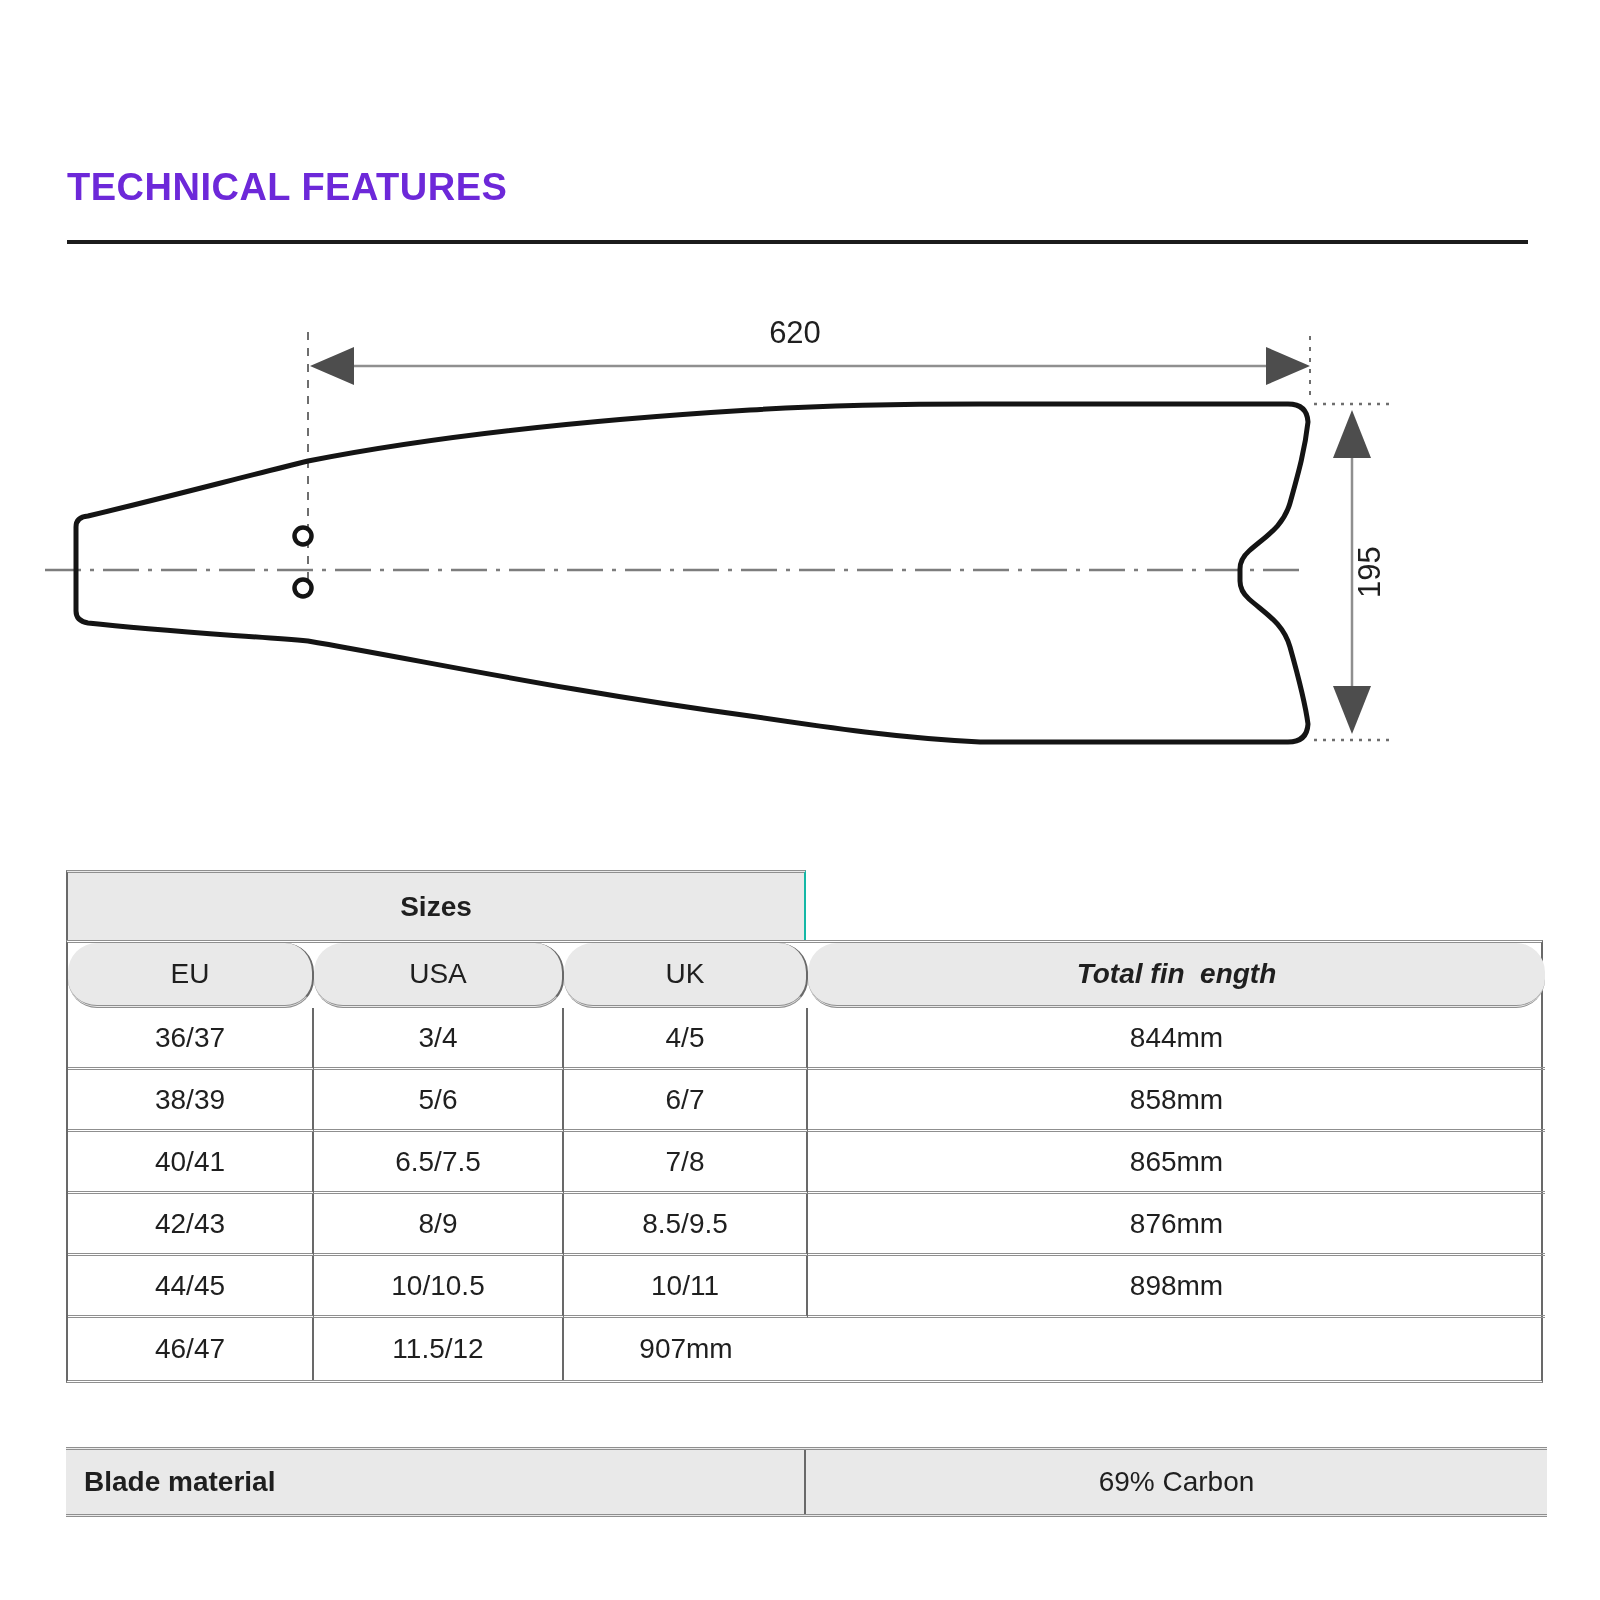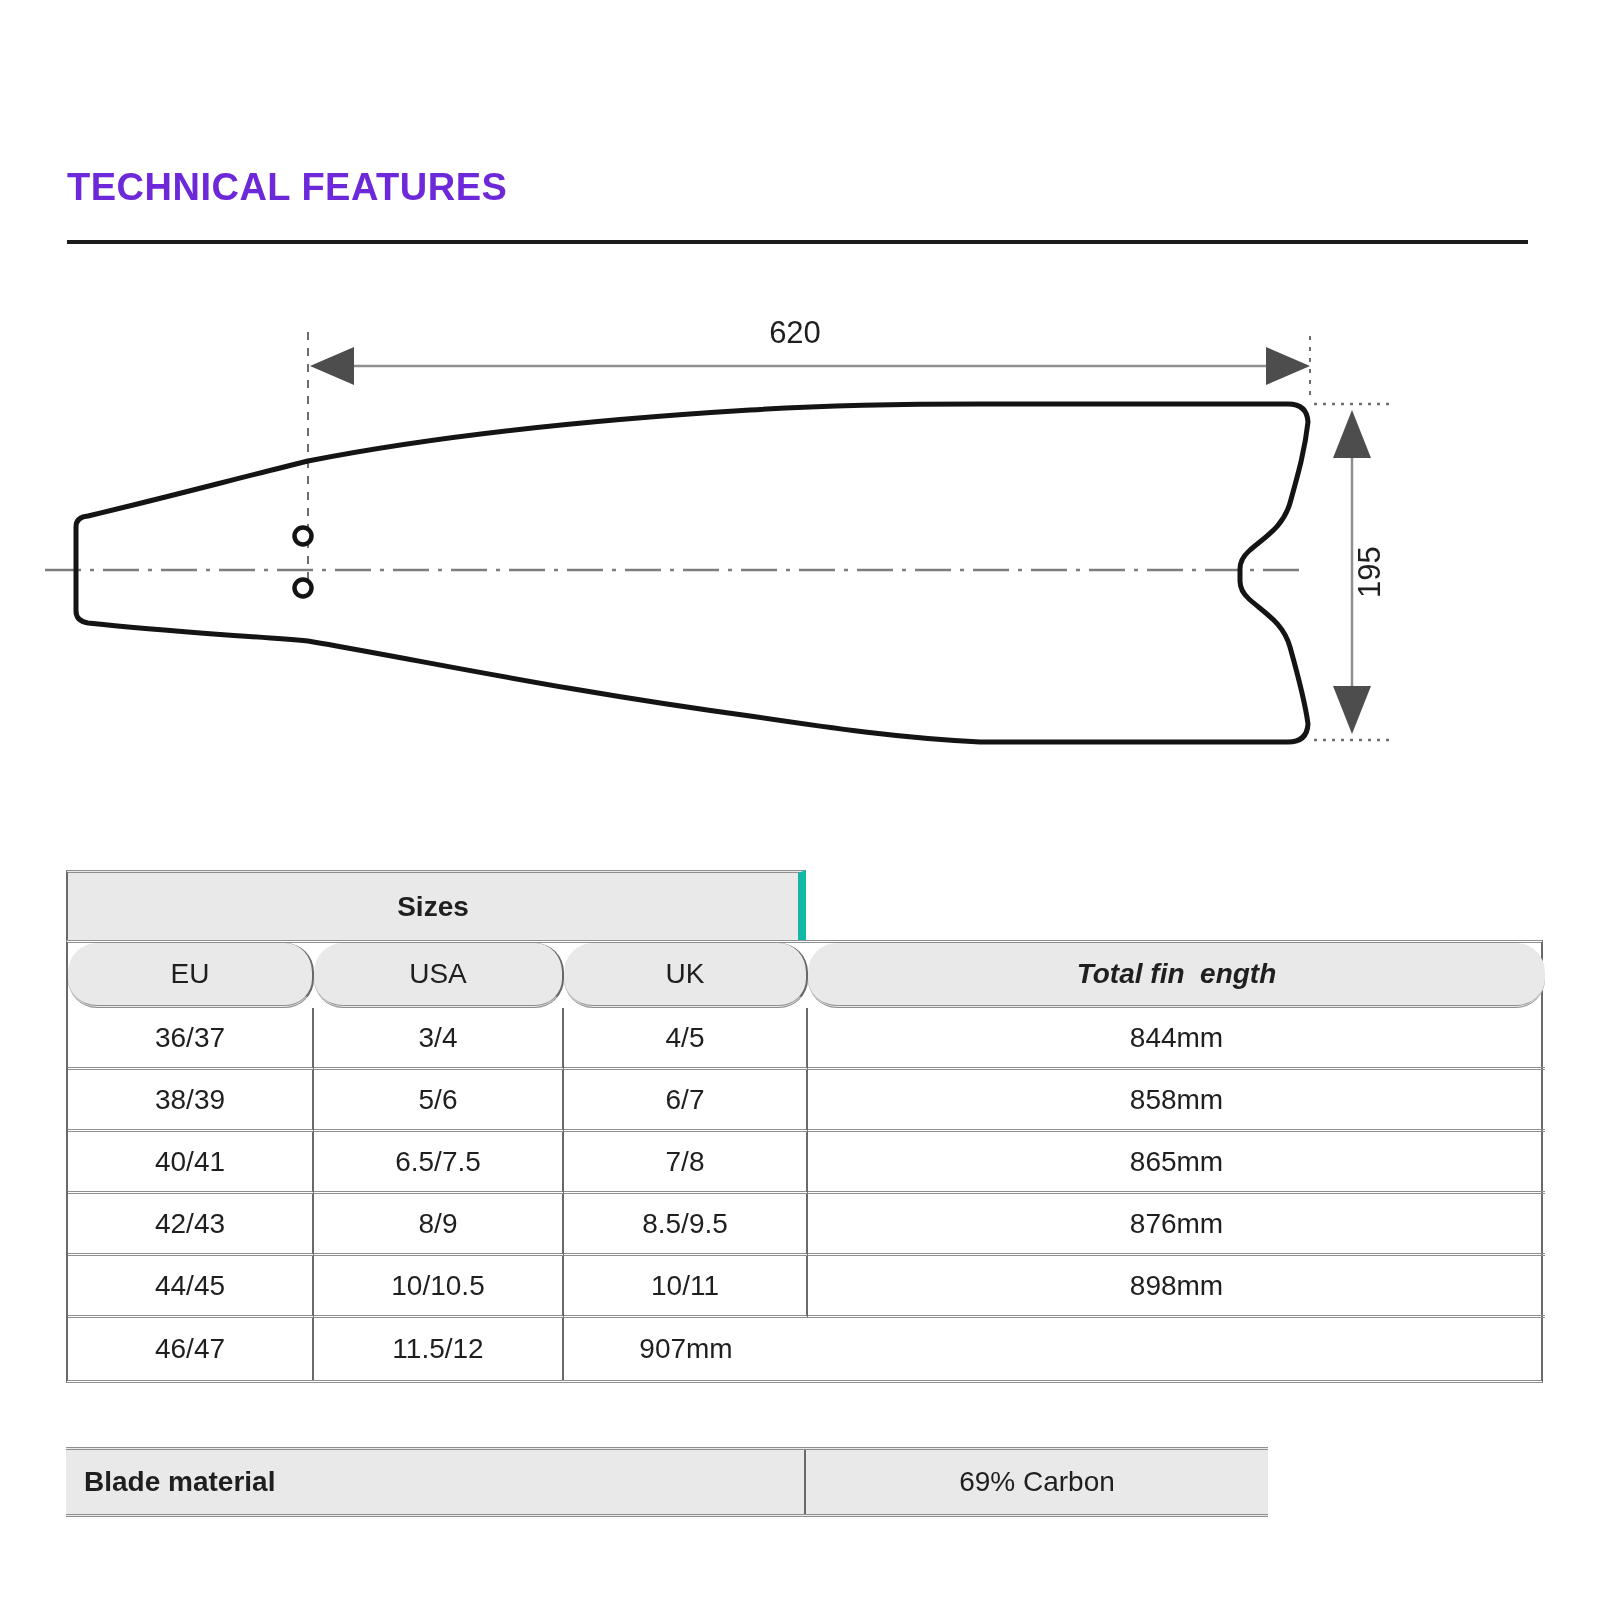--- a/index.html
+++ b/index.html
@@ -14,21 +14,21 @@
   .title-rule{
     position:absolute;left:67px;top:240px;width:1461px;height:4px;background:#1c1c1c;
   }
   .drawing{position:absolute;left:0;top:0;width:1600px;height:1600px;pointer-events:none;}
   .drawing text{font-family:"Liberation Sans", sans-serif;font-size:31px;fill:#1f1f1f;}
 
   
   .sizes-head{
     position:absolute;left:66px;top:870px;width:740px;height:70px;box-sizing:border-box;
     background:#e9e9e9;border-top:3px double #8f8f8f;
-    border-left:2px solid #696969;border-right:8px solid #14b8a6;
+    border-left:2px solid #696969;border-right:2px solid #14b8a6;
     display:flex;align-items:center;justify-content:center;
     font-size:28px;font-weight:700;
   }
   .sizes-grid{
     position:absolute;left:66px;top:940px;width:1477px;box-sizing:border-box;
     display:grid;grid-template-columns:246px 250px 244px 737px;
     grid-template-rows:65px repeat(6,62px);
     border-top:3px double #8f8f8f;border-bottom:3px double #8f8f8f;
     border-left:2px solid #696969;border-right:2px solid #696969;
     background:#ffffff;
@@ -37,21 +37,21 @@
     box-sizing:border-box;display:flex;align-items:center;justify-content:center;
     font-size:28px;border-right:2px solid #696969;border-bottom:3px double #8f8f8f;
   }
   .cell.last-col{border-right:none;}
   .cell.last-row{border-bottom:none;}
   .cell.hdr{background:#e9e9e9;border-radius:29px;}
   .cell.hdr-bold{font-weight:700;white-space:pre;font-style:italic;}
 
   
   .material-row{
-    position:absolute;left:66px;top:1447px;width:1202px;height:70px;box-sizing:border-box;
+    position:absolute;left:66px;top:1447px;width:1481px;height:70px;box-sizing:border-box;
     background:#e9e9e9;border-top:3px double #8f8f8f;border-bottom:3px double #8f8f8f;
     display:flex;
   }
   .material-label{
     box-sizing:border-box;width:740px;border-right:2px solid #696969;
     display:flex;align-items:center;padding-left:18px;
     font-size:28px;font-weight:700;
   }
   .material-value{
     flex:1;display:flex;align-items:center;justify-content:center;font-size:28px;

